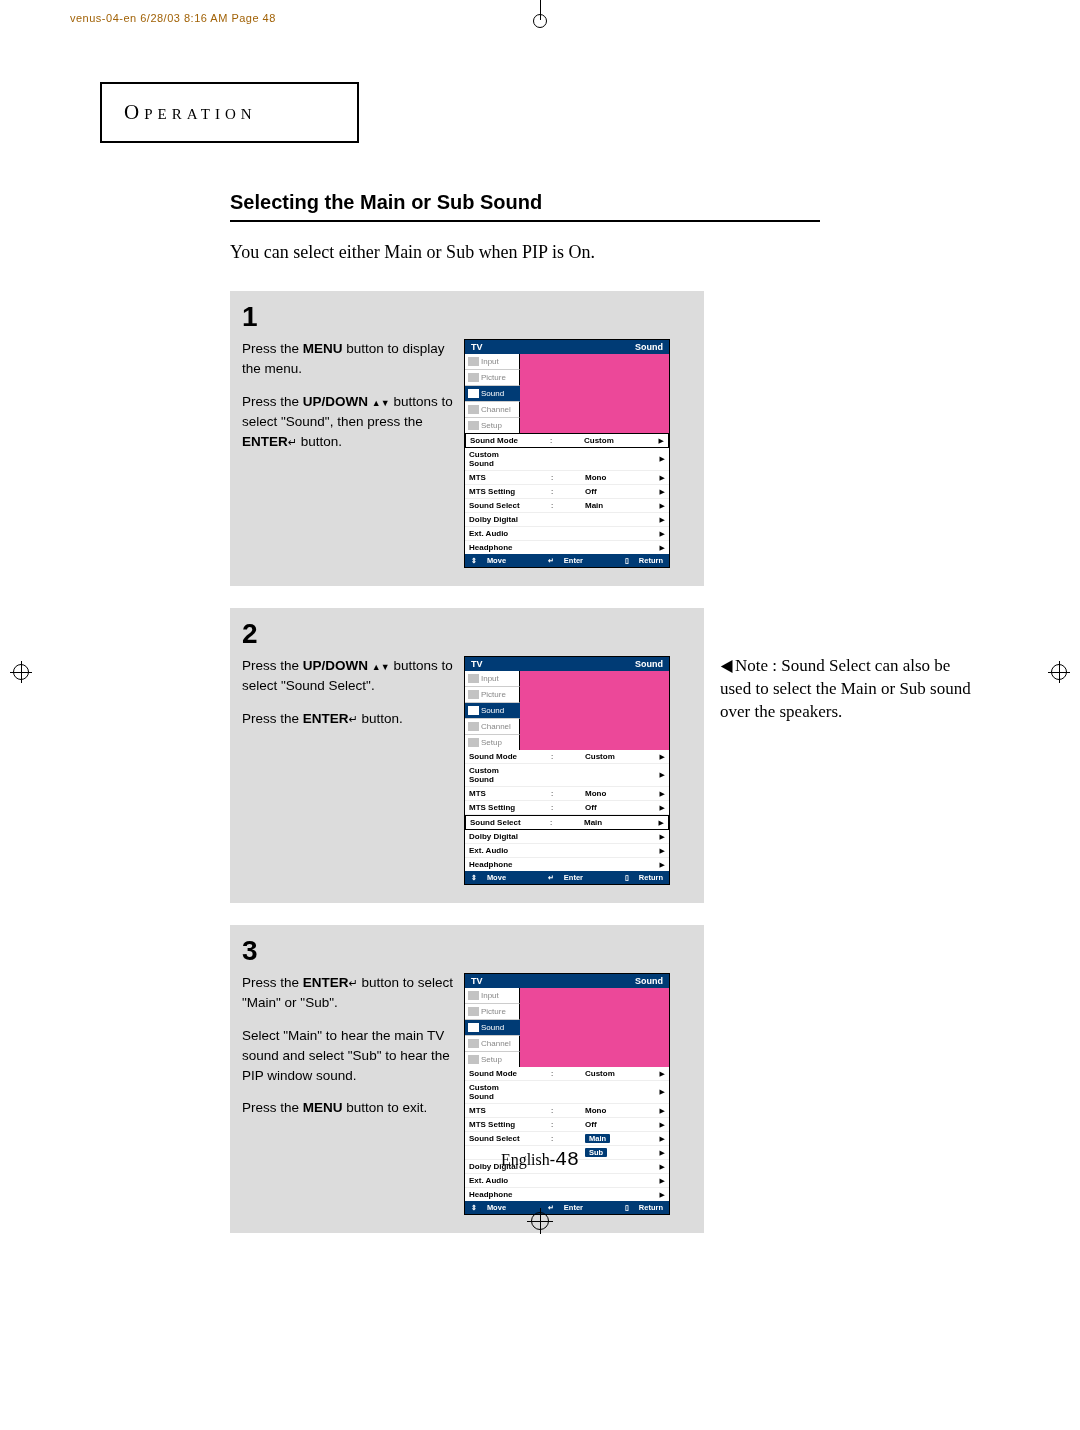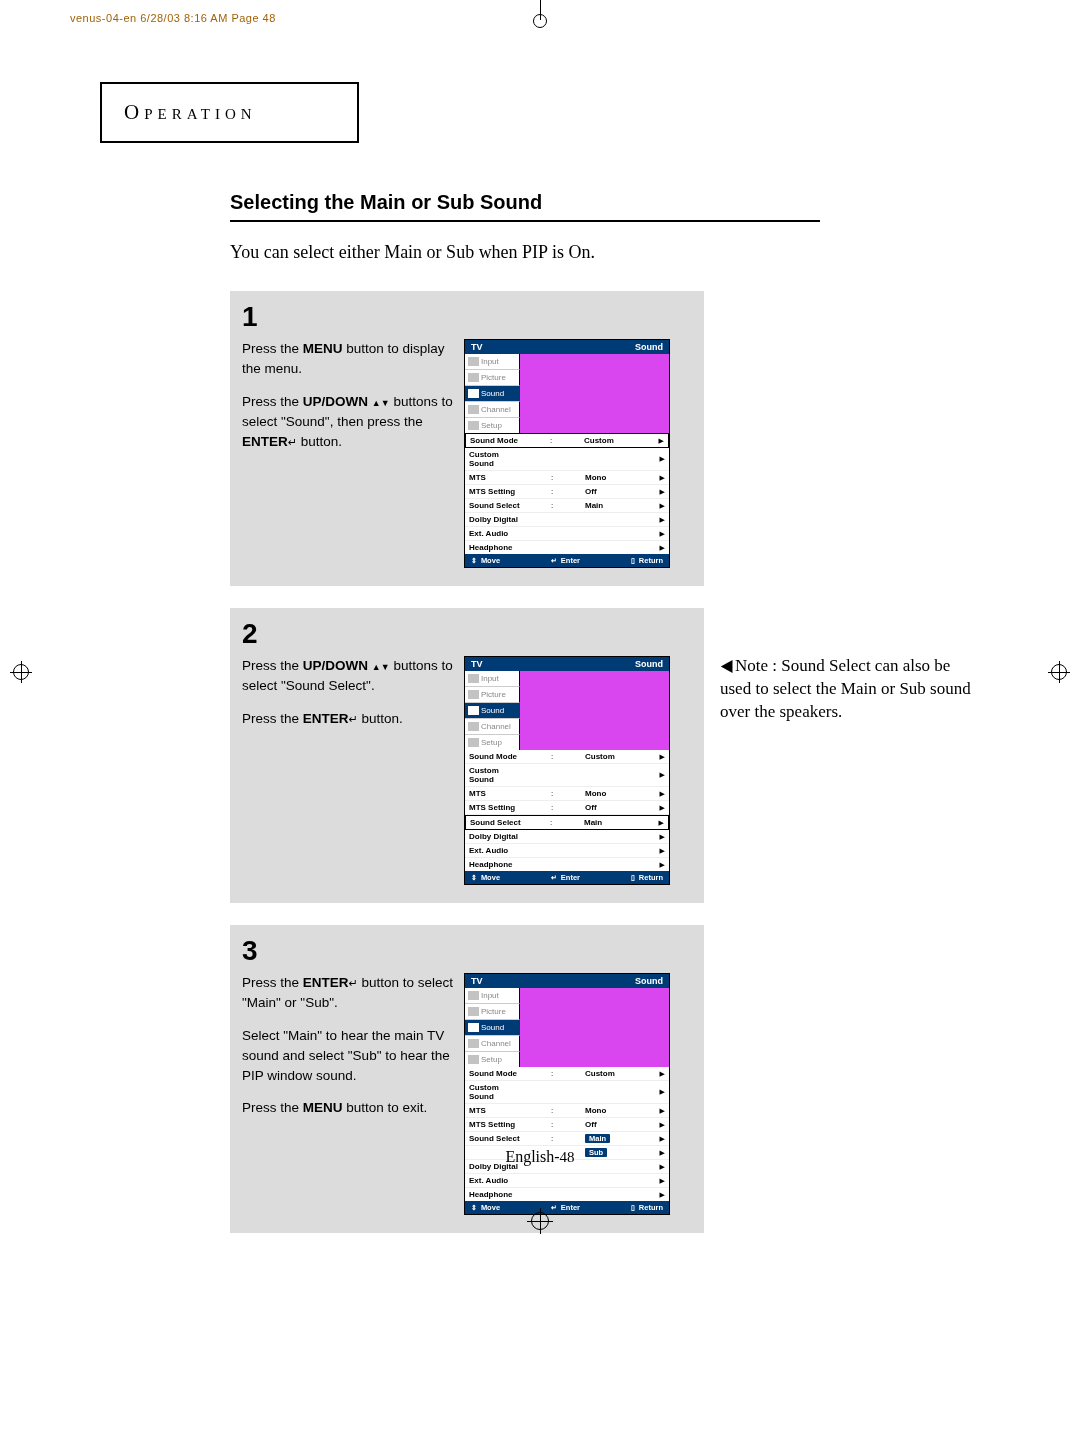--- a/index.html
+++ b/index.html
@@ -138,21 +138,21 @@
     padding-right: 6px;
   }
   .step-text p { margin: 0 0 12px 0; }
   .b { font-weight: bold; }
   .enter-icon {
     display: inline-block;
     font-size: 11px;
     vertical-align: middle;
   }
   .tv-menu {
-    background: #d946ef;
+    background: #ec4899;
     border: 1px solid #000;
     width: 204px;
     font-size: 8.5px;
   }
   .tv-top {
     background: #003b75;
     color: #fff;
     display: flex;
     justify-content: space-between;
     padding: 2px 6px;
@@ -221,21 +221,21 @@
   }
   .tv-footer {
     background: #003b75;
     color: #fff;
     display: flex;
     justify-content: space-between;
     padding: 2px 6px;
     font-size: 7.5px;
     font-weight: bold;
   }
-  .tv-footer span { display: inline-flex; align-items: center; gap: 4px;}
+  .tv-footer span { display: inline-flex; align-items: center; gap: 10px;}
   .f-ico {
     display: inline-block;
     font-size: 7px;
   }
   .note {
     position: absolute;
     left: 620px;
     top: 573px;
     font-family: 'Times New Roman', Georgia, serif;
     font-size: 17px;
@@ -249,21 +249,22 @@
   }
   .footer-pg {
     position: absolute;
     top: 1148px;
     left: 50%;
     transform: translateX(-50%);
     font-family: 'Times New Roman', Georgia, serif;
     font-size: 16px;
   }
   .footer-pg .pg-num {
-    font-size: 15px;
+    font-size: 20px;
+    font-family: Liberation Mono, monospace;
   }
   .bottom-cross {
     position: absolute;
     top: 1208px;
     left: 50%;
     transform: translateX(-50%);
     width: 26px;
     height: 26px;
   }
   .bottom-cross::before {

